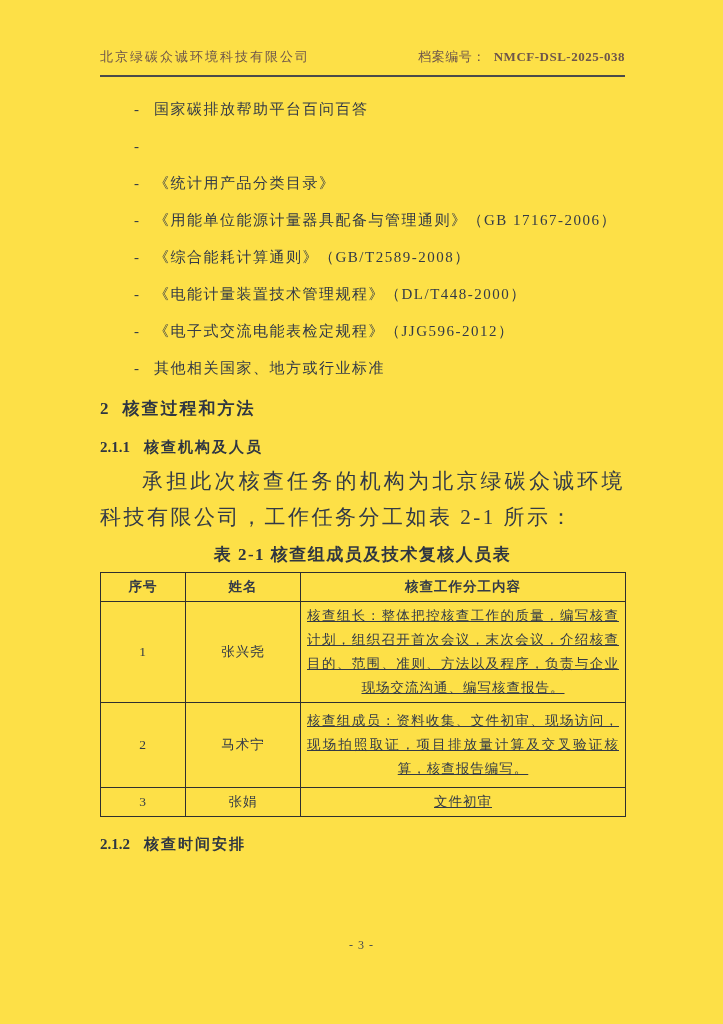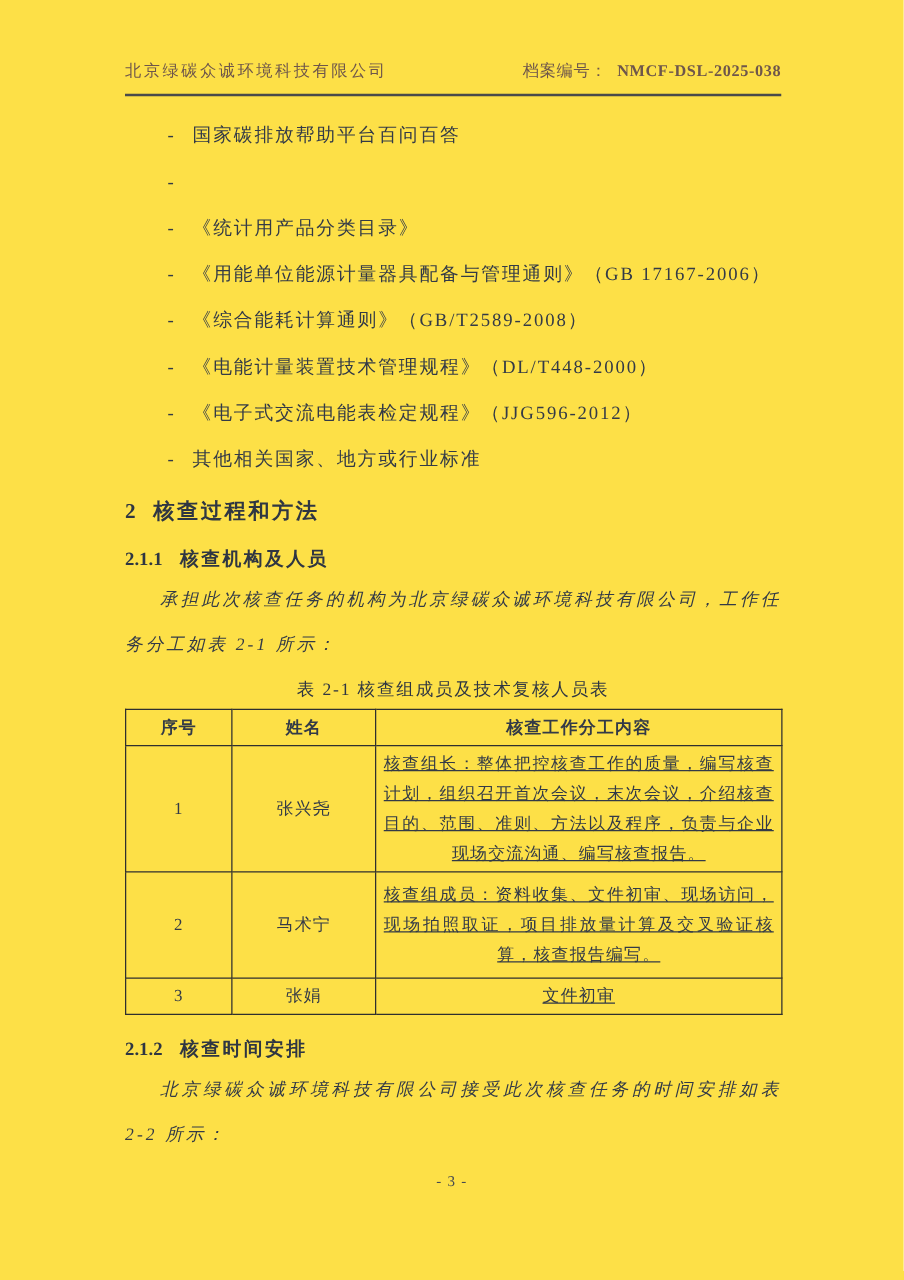--- a/index.html
+++ b/index.html
@@ -76,33 +76,32 @@
     margin-top: 18px;
     font-size: 15px;
     font-weight: bold;
     color: #2f3642;
     letter-spacing: 2px;
   }
   .h-num { margin-right: 14px; letter-spacing: 0; }
   
   .para {
     margin: 6px 0 0 0;
-    font-size: 14px;
+    font-size: 21px;
     line-height: 36px;
     letter-spacing: 2.5px;
     text-align: justify;
     text-indent: 2em;
-    font-style: italic;
   }
   
   .tbl-caption {
     margin-top: 8px;
     text-align: center;
-    font-size: 14px;
-    font-weight: normal;
+    font-size: 17px;
+    font-weight: bold;
     color: #2f3642;
     letter-spacing: 1.5px;
   }
   table.members {
     margin-top: 6px;
     width: 100%;
     border-collapse: collapse;
     table-layout: fixed;
   }
   table.members th,
@@ -232,17 +231,16 @@
         <td class="c-name">张娟</td>
         <td class="c-duty">文件初审</td>
       </tr>
     </tbody>
   </table>
 
   <div class="h-l3">
     <span class="h-num">2.1.2</span><span>核查时间安排</span>
   </div>
 
-  <p class="para">北京绿碳众诚环境科技有限公司接受此次核查任务的时间安排如表 2-2 所示：</p>
 
   <div class="footer">- 3 -</div>
 
 </div>
 
 </body></html>

